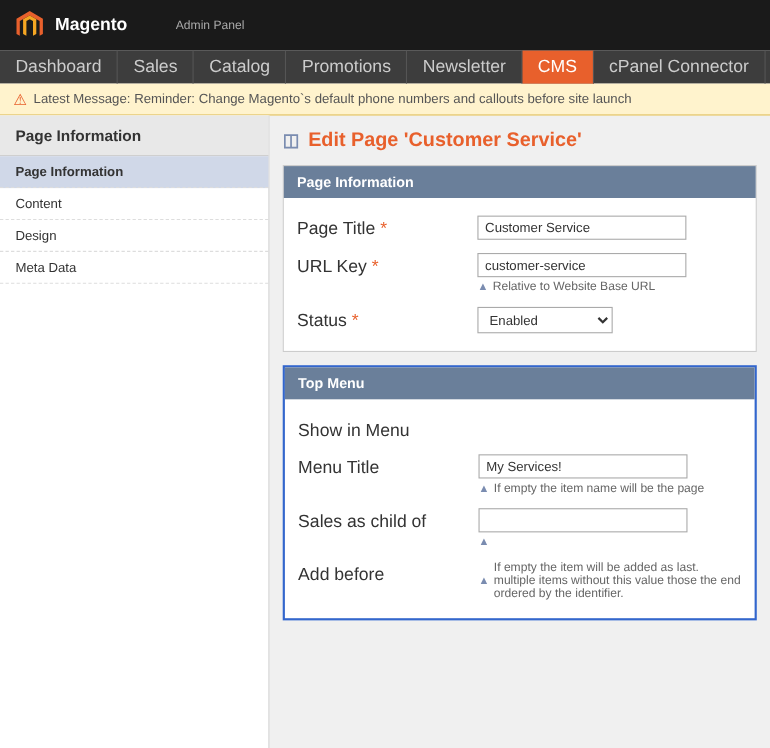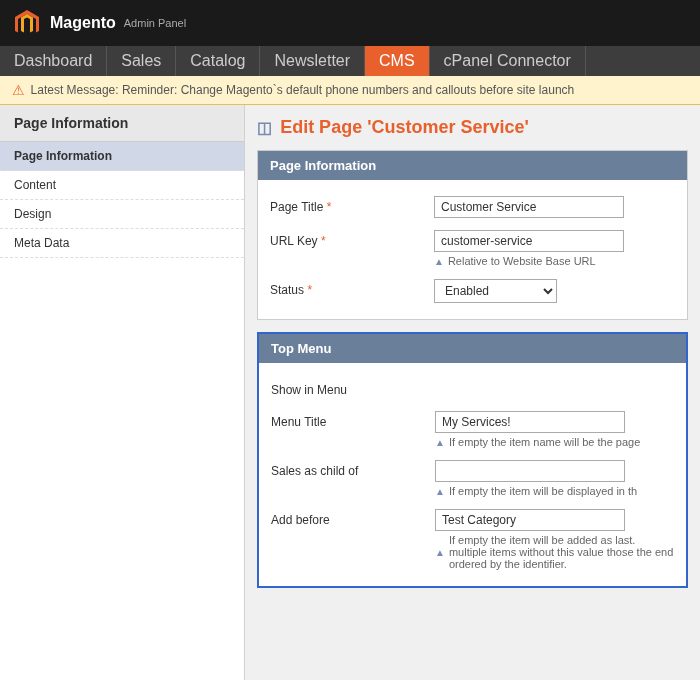--- a/index.html
+++ b/index.html
@@ -29,49 +29,50 @@
     
     .content { flex: 1; padding: 12px; overflow: hidden; }
     .page-title { font-size: 18px; font-weight: bold; color: #e8602c; display: flex; align-items: center; gap: 8px; margin-bottom: 12px; }
     .page-title-icon { color: #7a8cb0; font-size: 16px; }
 
     
     .section-box { background: #fff; border: 1px solid #ccc; margin-bottom: 12px; }
     .section-header { background: #6a7f9a; color: #fff; font-size: 13px; font-weight: bold; padding: 7px 12px; }
     .section-body { padding: 10px 0; }
     .form-row { display: flex; align-items: flex-start; padding: 6px 12px; min-height: 32px; }
-    .form-label { width: 140px; min-width: 140px; color: #333; font-size: 12px; padding-top: 4px; }
+    .form-label { width: 140px; min-width: 140px; color: #333; font-size: 16px; padding-top: 4px; }
     .required { color: #e8602c; }
     .form-value { flex: 1; display: flex; flex-direction: column; gap: 3px; margin-left: 24px; }
     .form-input { border: 1px solid #aaa; padding: 3px 6px; font-size: 12px; width: 190px; background: #fff; color: #333; }
     .form-select { border: 1px solid #aaa; padding: 3px 6px; font-size: 12px; width: 123px; background: #fff; color: #333; }
     .hint { color: #666; font-size: 11px; display: flex; align-items: center; gap: 4px; }
     .hint-arrow { color: #7a8cb0; font-size: 10px; }
 
     
     .section-box.highlighted { border: 2px solid #3366cc; }
   </style>
 </head>
 <body>
 
 <div class="header">
   <div class="logo-area">
     <svg class="logo-icon" viewBox="0 0 30 30">
       <path d="M15 2 L27 9 L27 23 L24 24.5 L24 11 L15 6 L6 11 L6 24.5 L3 23 L3 9 Z" fill="#e8602c"></path>
       <path d="M15 6 L21 9.5 L21 23 L18 24.5 L18 11 L15 9.5 L12 11 L12 24.5 L9 23 L9 9.5 Z" fill="#f5a623"></path>
     </svg>
     <span style="color:#fff;font-size:16px;font-weight:bold;">Magento</span>
-    <span style="color:#aaa;font-size:11px;">Admin Panel</span>
+    <span style="color:#aaa;font-size:11px;margin-left:36px;">Admin Panel</span>
   </div>
 </div>
 
 <div class="nav">
   <a class="nav-item">Dashboard</a>
   <a class="nav-item">Sales</a>
   <a class="nav-item">Catalog</a>
+  <a class="nav-item">Promotions</a>
   <a class="nav-item">Newsletter</a>
   <a class="nav-item active">CMS</a>
   <a class="nav-item">cPanel Connector</a>
 </div>
 
 <div class="alert">
   <span class="alert-icon">⚠</span>
   <span>Latest Message: Reminder: Change Magento`s default phone numbers and callouts before site launch</span>
 </div>
 
@@ -154,29 +155,27 @@
             </span>
           </div>
         </div>
 
         <div class="form-row">
           <div class="form-label">Sales as child of</div>
           <div class="form-value">
             <input class="form-input" type="text" value="" style="">
             <span class="hint">
               <span class="hint-arrow">▲</span>
-              <span>If empty the item will be displayed in th</span>
             </span>
           </div>
         </div>
 
         <div class="form-row">
           <div class="form-label">Add before</div>
           <div class="form-value">
-            <input class="form-input" type="text" value="Test Category" style="">
             <span class="hint">
               <span class="hint-arrow">▲</span>
               <span>If empty the item will be added as last. multiple items without this value those the end ordered by the identifier.</span>
             </span>
           </div>
         </div>
 
       </div>
     </div>
 

